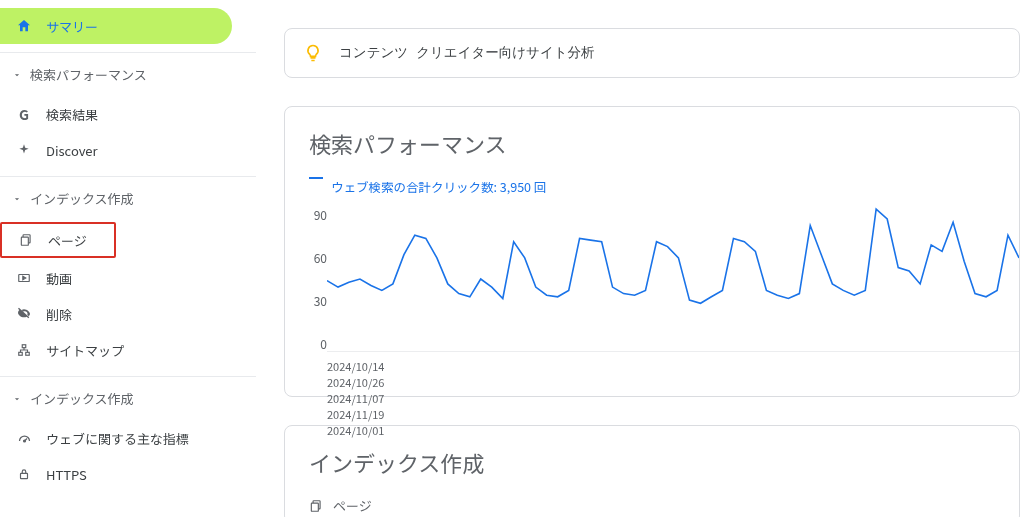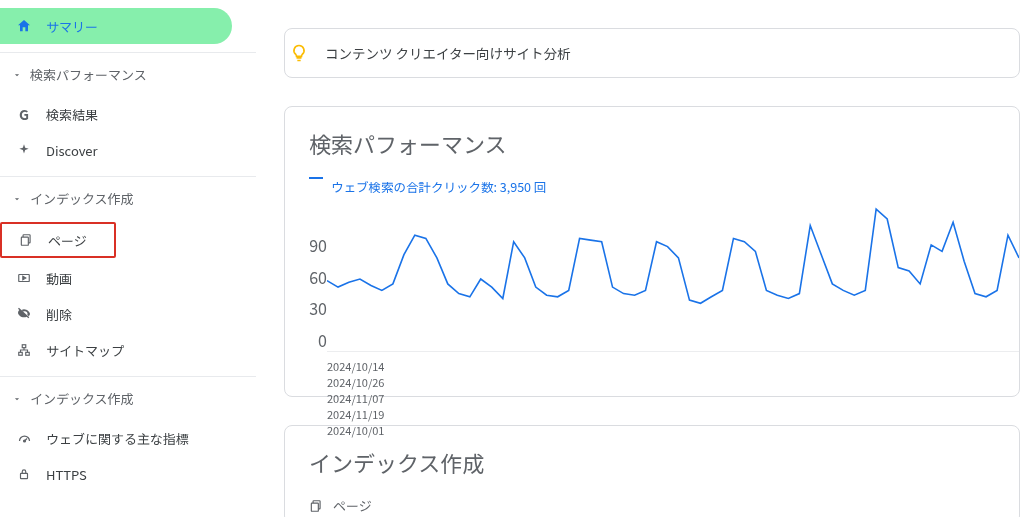--- a/index.html
+++ b/index.html
@@ -22,21 +22,21 @@
     display: flex;
     align-items: center;
     height: 36px;
     padding: 0 12px 0 16px;
     border-radius: 0 18px 18px 0;
     margin-right: 24px;
     cursor: pointer;
     font-size: 13px;
     color: #3c4043;
   }
-  .nav-item.active { background: #86efac; color: #1a73e8; }
+  .nav-item.active { background: #bef264; color: #1a73e8; }
   .nav-item .icon-slot {
     width: 16px; height: 16px;
     margin-right: 14px;
     display: flex; align-items: center; justify-content: center;
     color: #5f6368;
     flex-shrink: 0;
   }
   .nav-item.active .icon-slot { color: #1a73e8; }
   .nav-item.highlight-box {
     border: 2px solid #d93025;
@@ -64,27 +64,28 @@
   .main {
     flex: 1;
     padding: 28px 0 0 28px;
     display: flex;
     flex-direction: column;
     gap: 28px;
   }
   .tip-card {
     border: 1px solid #dadce0;
     border-radius: 8px;
-    padding: 14px 4px;
+    padding: 14px 18px;
     display: flex;
     align-items: center;
     gap: 16px;
     font-size: 13.5px;
     color: #3c4043;
     margin-right: 4px;
+    font-family: Liberation Mono, monospace;
   }
   .bulb { color: #fbbc04; display:flex; }
   .card {
     border: 1px solid #dadce0;
     border-radius: 8px;
     padding: 20px 0 20px 24px;
     margin-right: 4px;
   }
   .card-title {
     font-size: 22px;
@@ -105,23 +106,22 @@
   .chart-wrap {
     position: relative;
     height: 170px;
     padding-left: 18px;
   }
   .yaxis {
     position: absolute;
     left: 0; top: 0; bottom: 24px;
     width: 18px;
     display: flex; flex-direction: column; justify-content: space-between;
-    font-size: 16px; color: #5f6368;
+    font-size: 12px; color: #5f6368;
     text-align: right;
-    margin-top: 27px;
   }
   .chart-svg {
     width: 100%; height: 146px; display:block;
   }
   .xaxis {
     display: flex;
     justify-content: space-between;
     font-size: 11px; color: #5f6368;
     padding: 6px 4px 0 0;
     flex-direction: column;

